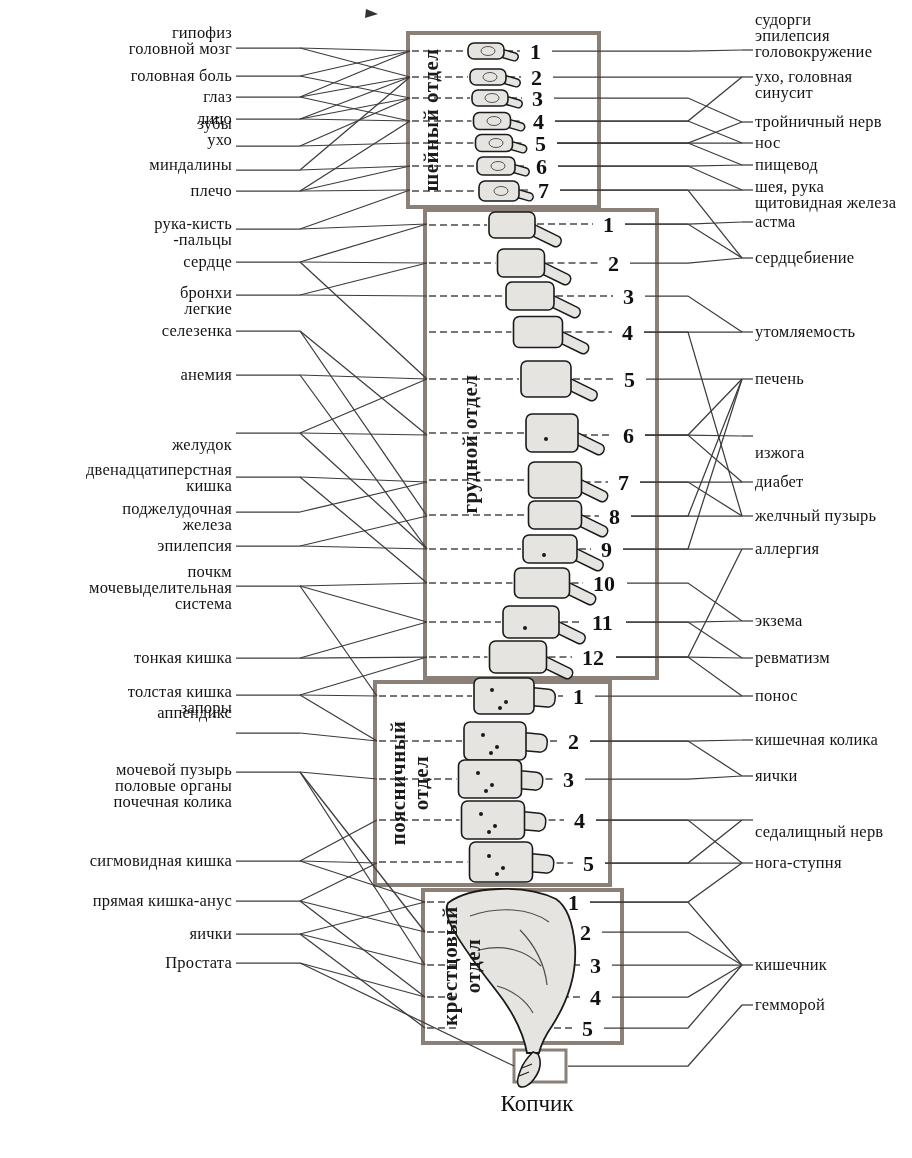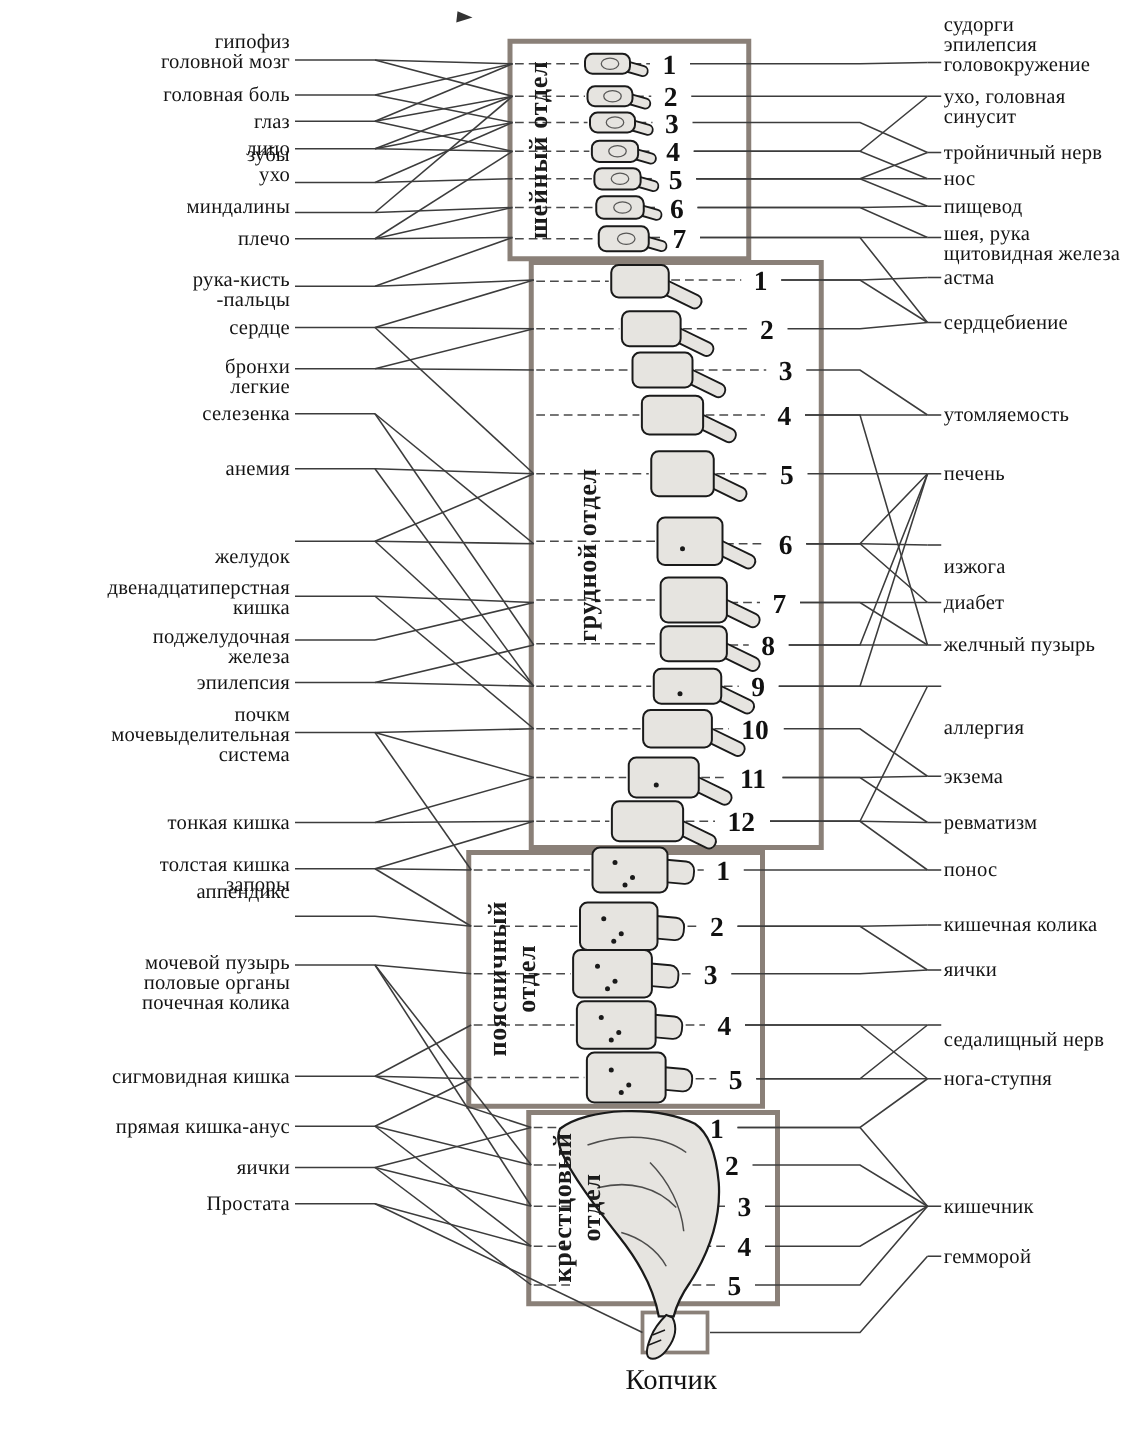--- a/index.html
+++ b/index.html
@@ -484,21 +484,21 @@
       </div>
       <div class="lbl right" style="top: 428px; margin-top: 17px;">
         <div>изжога</div>
       </div>
       <div class="lbl right" style="top: 474px;">
         <div>диабет</div>
       </div>
       <div class="lbl right" style="top: 508px;">
         <div>желчный пузырь</div>
       </div>
-      <div class="lbl right" style="top: 541px; margin-top: 33px;">
+      <div class="lbl right" style="top: 541px;">
         <div>аллергия</div>
       </div>
       <div class="lbl right" style="top: 613px;">
         <div>экзема</div>
       </div>
       <div class="lbl right" style="top: 650px;">
         <div>ревматизм</div>
       </div>
       <div class="lbl right" style="top: 688px;">
         <div>понос</div>

